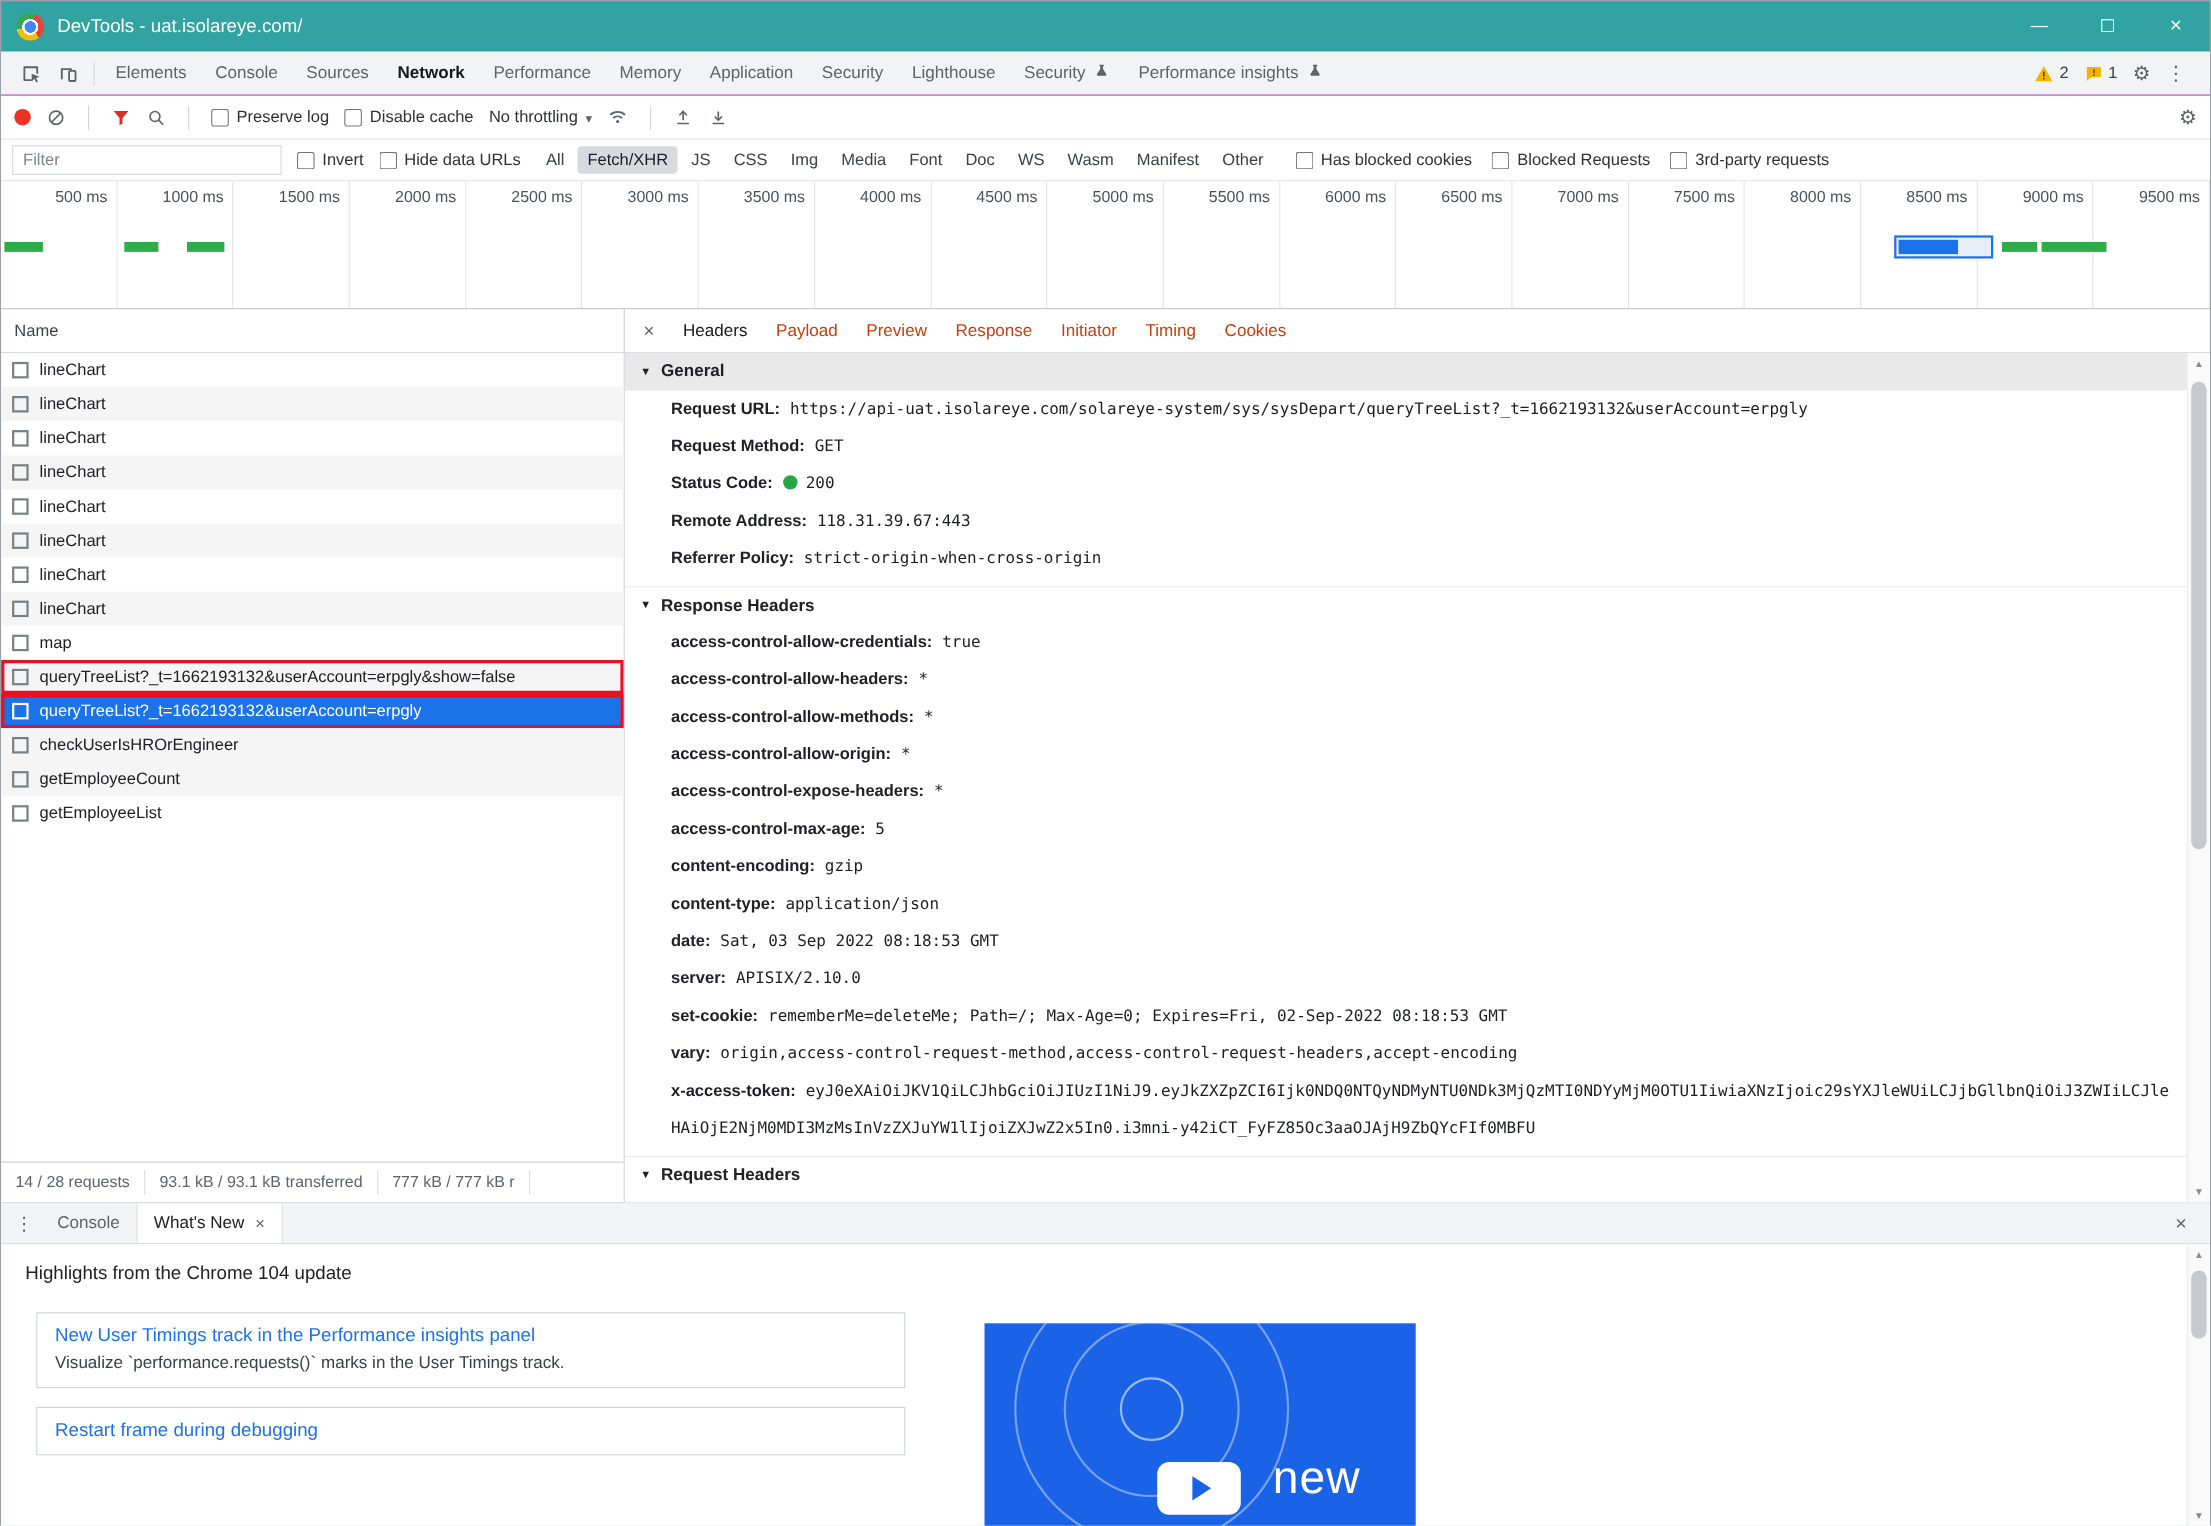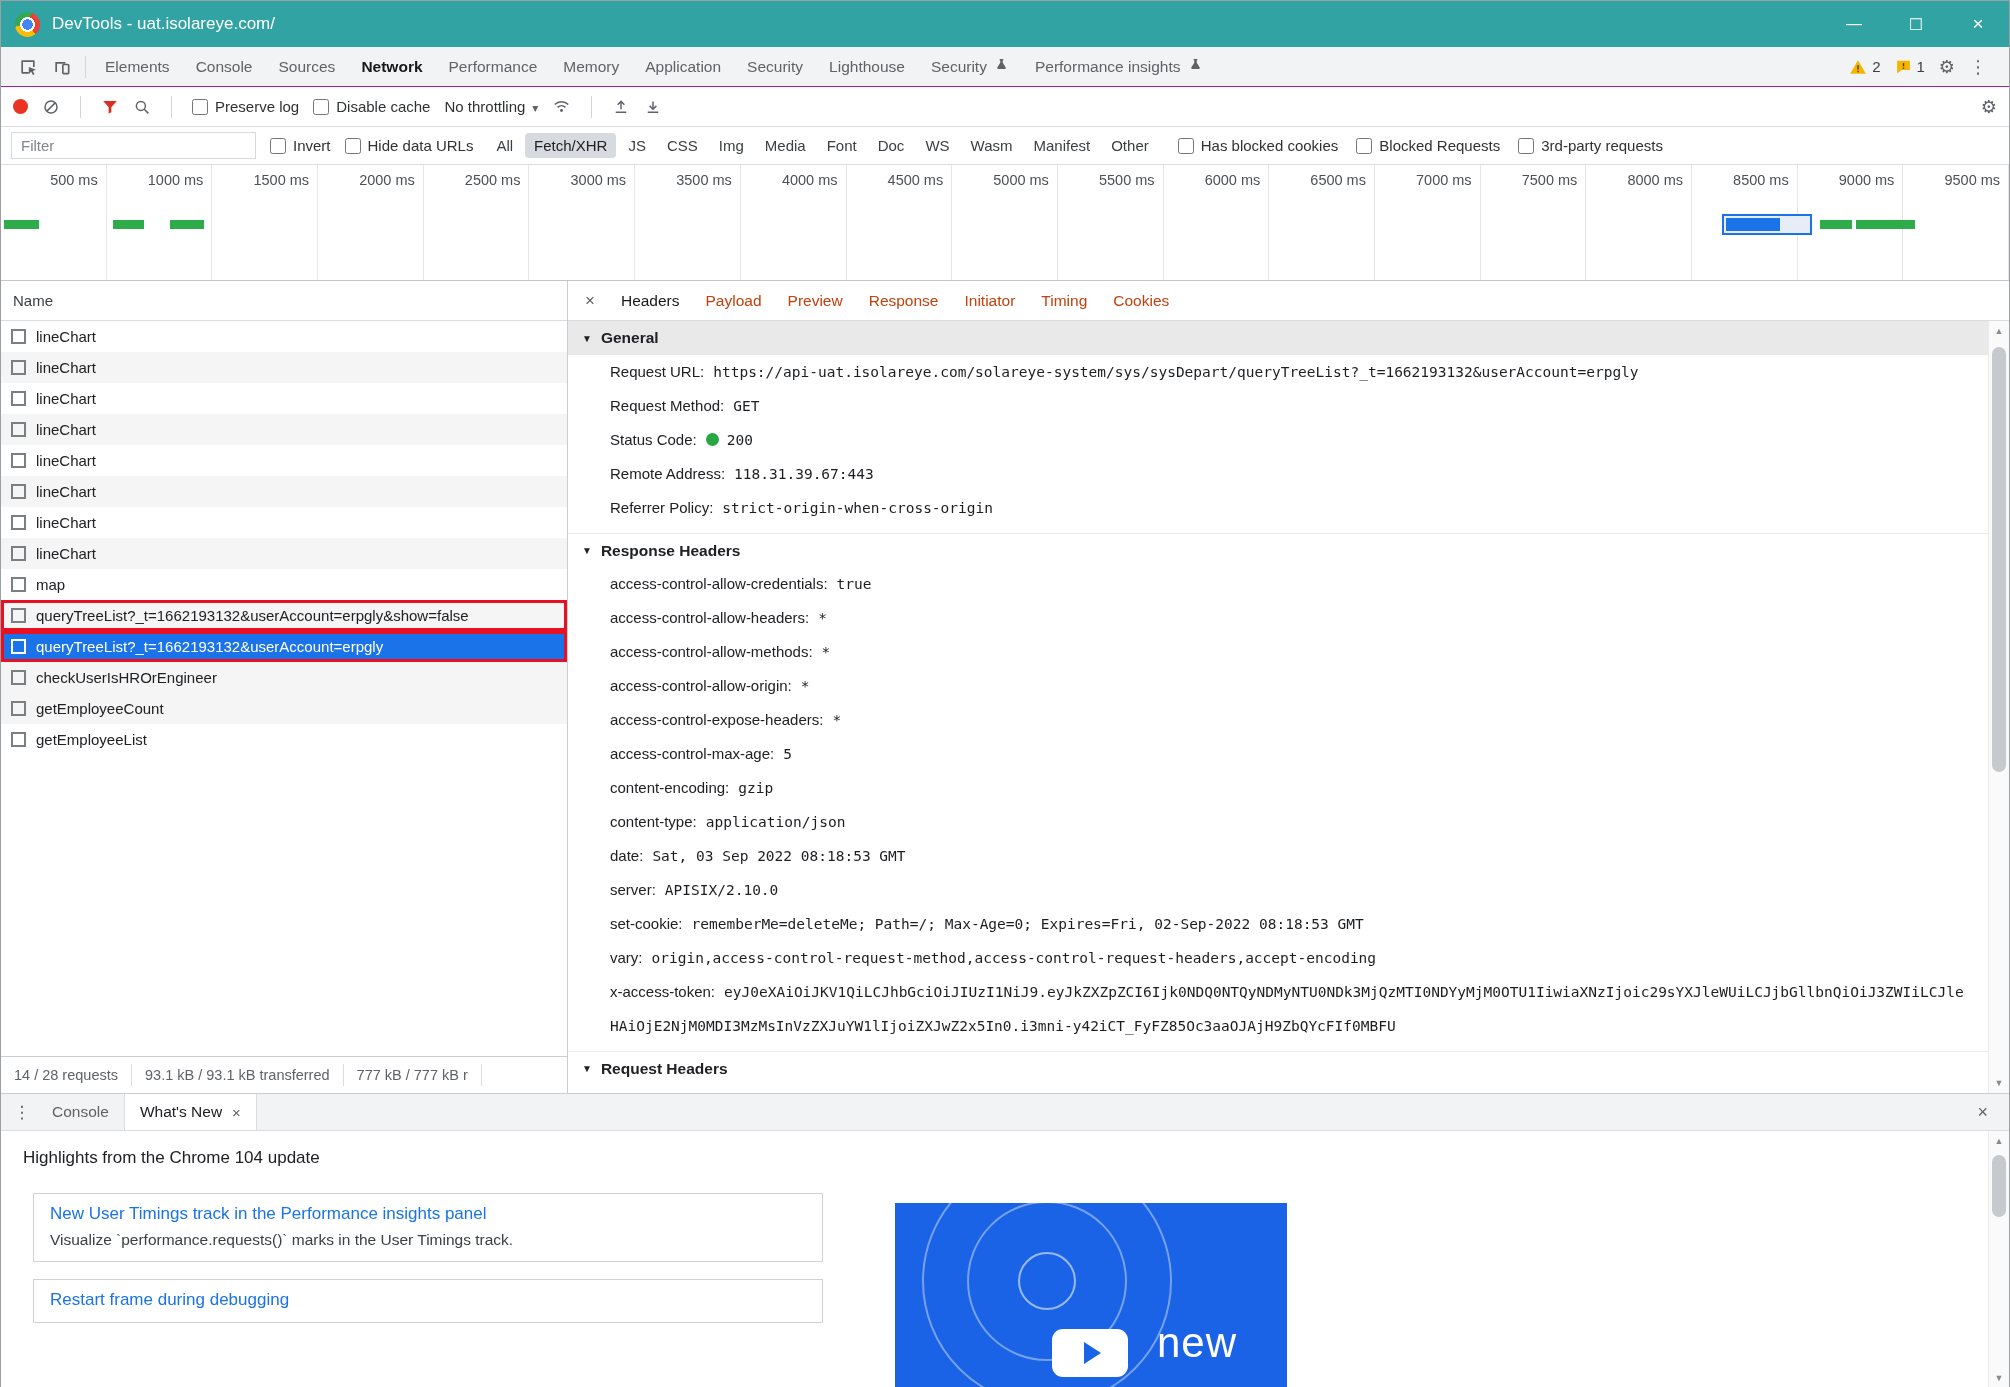--- a/index.html
+++ b/index.html
@@ -72,21 +72,21 @@
   .detail-tabs{height:40px;border-bottom:1px solid #dadce0;display:flex;align-items:center;padding-left:4px;flex:0 0 auto}
   .dt-close{padding:0 13px;color:#5f6368;font-size:17px}
   .dtab{padding:0 13px;color:#c2410c;height:100%;display:flex;align-items:center;font-size:15.5px}
   .dtab.selected{color:#17181a}
   .detail-body{flex:1;position:relative;overflow:hidden;padding-right:21px;background:#fff}
   .sec-head{height:34px;display:flex;align-items:center;gap:9px;font-weight:bold;font-size:15.5px;padding-left:14px}
   .sec-head .tri{font-size:10px}
   .sec-head.general{background:#e9e9e9}
   .sec-head.plain{background:#fff;border-top:1px solid #ececec;margin-top:8px}
   .kv{padding:0 16px 0 42px;line-height:33px;word-break:break-all}
-  .kv .hname{font-weight:normal;margin-right:9px}
+  .kv .hname{font-weight:bold;margin-right:9px}
   .kv .hval{font-family:"DejaVu Sans Mono","Liberation Mono",monospace;font-size:14.5px;color:#1c1e21}
   .dot{display:inline-block;width:13px;height:13px;border-radius:50%;margin-right:8px;vertical-align:-1px}
 
   
   .vscroll{position:absolute;right:0;top:0;bottom:0;width:21px;background:#fafafa;border-left:1px solid #ebebeb}
   .vscroll .arr{height:20px;display:flex;align-items:center;justify-content:center;font-size:9px;color:#8a8a8a}
   .vscroll .arr.down{position:absolute;bottom:0;left:0;right:0}
   .vscroll .thumb{position:absolute;left:3px;right:3px;border-radius:7px;background:#c6c9cd}
   .detail-thumb{top:26px;height:55%}
   .drawer-thumb{top:24px;height:62px}

